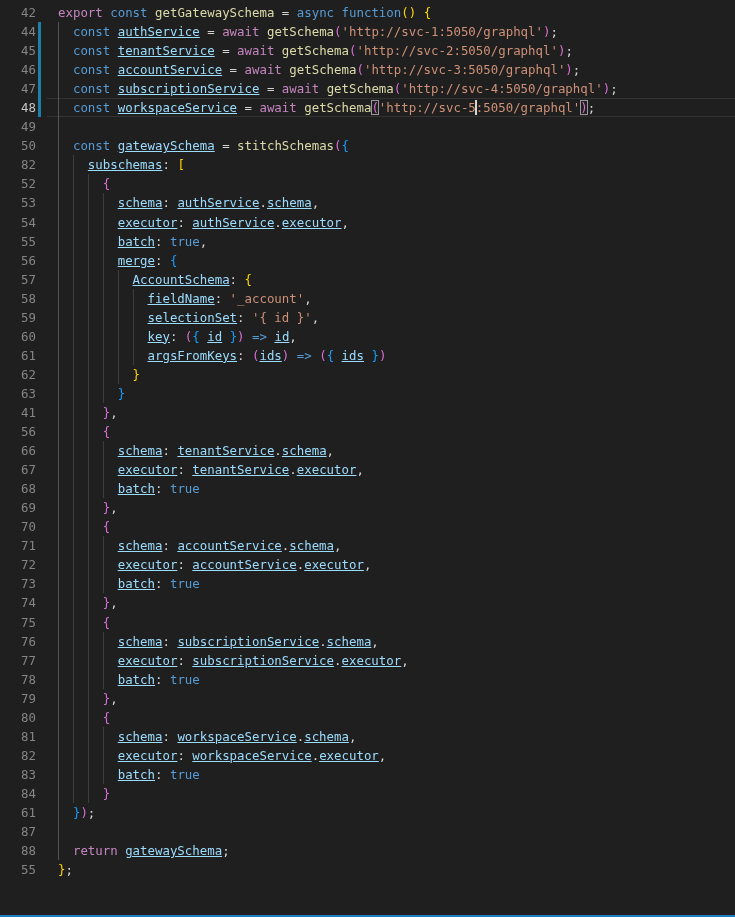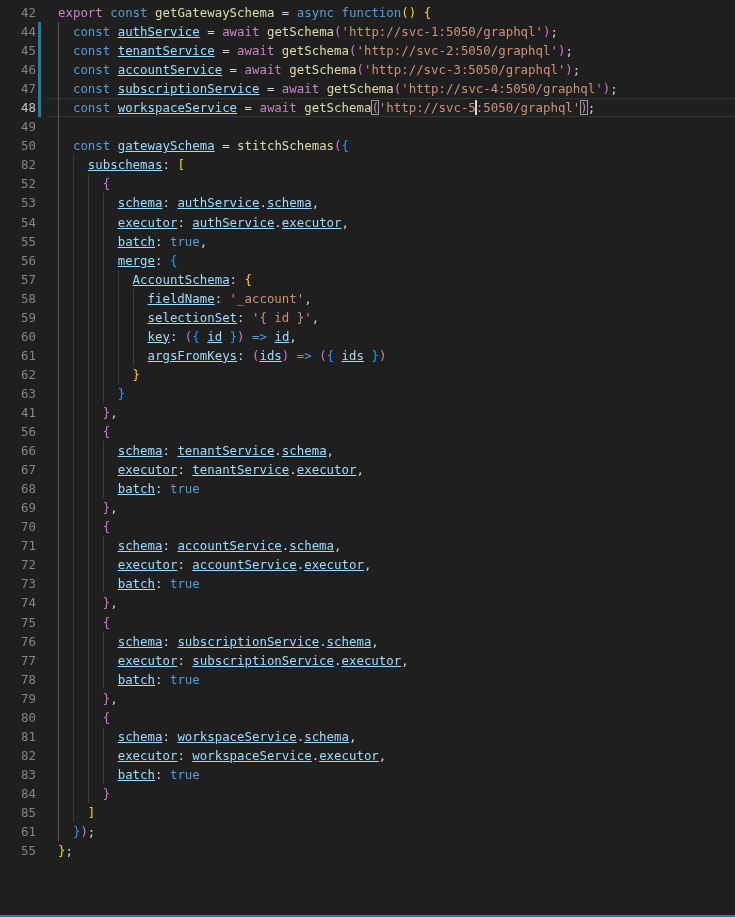--- a/index.html
+++ b/index.html
@@ -90,18 +90,19 @@
       <div class="line"><div class="num">75</div><div class="mod"></div><div class="code"><i class="guide ag" style="left: 0ch;"></i><i class="guide" style="left: 2ch;"></i><i class="guide" style="left: 4ch;"></i><span class="tk-o">      </span><span class="tk-p">{</span></div></div>
       <div class="line"><div class="num">76</div><div class="mod"></div><div class="code"><i class="guide ag" style="left: 0ch;"></i><i class="guide" style="left: 2ch;"></i><i class="guide" style="left: 4ch;"></i><i class="guide" style="left: 6ch;"></i><span class="tk-o">        </span><span class="tk-v">schema</span><span class="tk-o">: </span><span class="tk-v">subscriptionService</span><span class="tk-o">.</span><span class="tk-v">schema</span><span class="tk-o">,</span></div></div>
       <div class="line"><div class="num">77</div><div class="mod"></div><div class="code"><i class="guide ag" style="left: 0ch;"></i><i class="guide" style="left: 2ch;"></i><i class="guide" style="left: 4ch;"></i><i class="guide" style="left: 6ch;"></i><span class="tk-o">        </span><span class="tk-v">executor</span><span class="tk-o">: </span><span class="tk-v">subscriptionService</span><span class="tk-o">.</span><span class="tk-v">executor</span><span class="tk-o">,</span></div></div>
       <div class="line"><div class="num">78</div><div class="mod"></div><div class="code"><i class="guide ag" style="left: 0ch;"></i><i class="guide" style="left: 2ch;"></i><i class="guide" style="left: 4ch;"></i><i class="guide" style="left: 6ch;"></i><span class="tk-o">        </span><span class="tk-v">batch</span><span class="tk-o">: </span><span class="tk-s">true</span></div></div>
       <div class="line"><div class="num">79</div><div class="mod"></div><div class="code"><i class="guide ag" style="left: 0ch;"></i><i class="guide" style="left: 2ch;"></i><i class="guide" style="left: 4ch;"></i><span class="tk-o">      </span><span class="tk-p">}</span><span class="tk-o">,</span></div></div>
       <div class="line"><div class="num">80</div><div class="mod"></div><div class="code"><i class="guide ag" style="left: 0ch;"></i><i class="guide" style="left: 2ch;"></i><i class="guide" style="left: 4ch;"></i><span class="tk-o">      </span><span class="tk-p">{</span></div></div>
       <div class="line"><div class="num">81</div><div class="mod"></div><div class="code"><i class="guide ag" style="left: 0ch;"></i><i class="guide" style="left: 2ch;"></i><i class="guide" style="left: 4ch;"></i><i class="guide" style="left: 6ch;"></i><span class="tk-o">        </span><span class="tk-v">schema</span><span class="tk-o">: </span><span class="tk-v">workspaceService</span><span class="tk-o">.</span><span class="tk-v">schema</span><span class="tk-o">,</span></div></div>
       <div class="line"><div class="num">82</div><div class="mod"></div><div class="code"><i class="guide ag" style="left: 0ch;"></i><i class="guide" style="left: 2ch;"></i><i class="guide" style="left: 4ch;"></i><i class="guide" style="left: 6ch;"></i><span class="tk-o">        </span><span class="tk-v">executor</span><span class="tk-o">: </span><span class="tk-v">workspaceService</span><span class="tk-o">.</span><span class="tk-v">executor</span><span class="tk-o">,</span></div></div>
       <div class="line"><div class="num">83</div><div class="mod"></div><div class="code"><i class="guide ag" style="left: 0ch;"></i><i class="guide" style="left: 2ch;"></i><i class="guide" style="left: 4ch;"></i><i class="guide" style="left: 6ch;"></i><span class="tk-o">        </span><span class="tk-v">batch</span><span class="tk-o">: </span><span class="tk-s">true</span></div></div>
       <div class="line"><div class="num">84</div><div class="mod"></div><div class="code"><i class="guide ag" style="left: 0ch;"></i><i class="guide" style="left: 2ch;"></i><i class="guide" style="left: 4ch;"></i><span class="tk-o">      </span><span class="tk-p">}</span></div></div>
-      <div class="line"><div class="num">85</div><div class="mod"></div><div class="code"><i class="guide ag" style="left: 0ch;"></i><i class="guide" style="left: 2ch;"></i><span class="tk-o">    </span><span class="tk-g">]</span></div></div>
       <div class="line"><div class="num">61</div><div class="mod"></div><div class="code"><i class="guide ag" style="left: 0ch;"></i><span class="tk-o">  </span><span class="tk-b">}</span><span class="tk-p">)</span><span class="tk-o">;</span></div></div>
+      <div class="line"><div class="num">87</div><div class="mod"></div><div class="code"><i class="guide ag" style="left: 0ch;"></i></div></div>
+      <div class="line"><div class="num">88</div><div class="mod"></div><div class="code"><i class="guide ag" style="left: 0ch;"></i><span class="tk-o">  </span><span class="tk-k">return</span><span class="tk-o"> </span><span class="tk-v">gatewaySchema</span><span class="tk-o">;</span></div></div>
       <div class="line"><div class="num">55</div><div class="mod"></div><div class="code"><span class="tk-g">}</span><span class="tk-o">;</span></div></div>
     </div>
   <div class="bottom-border"></div>
 </div>
 
 </body></html>

